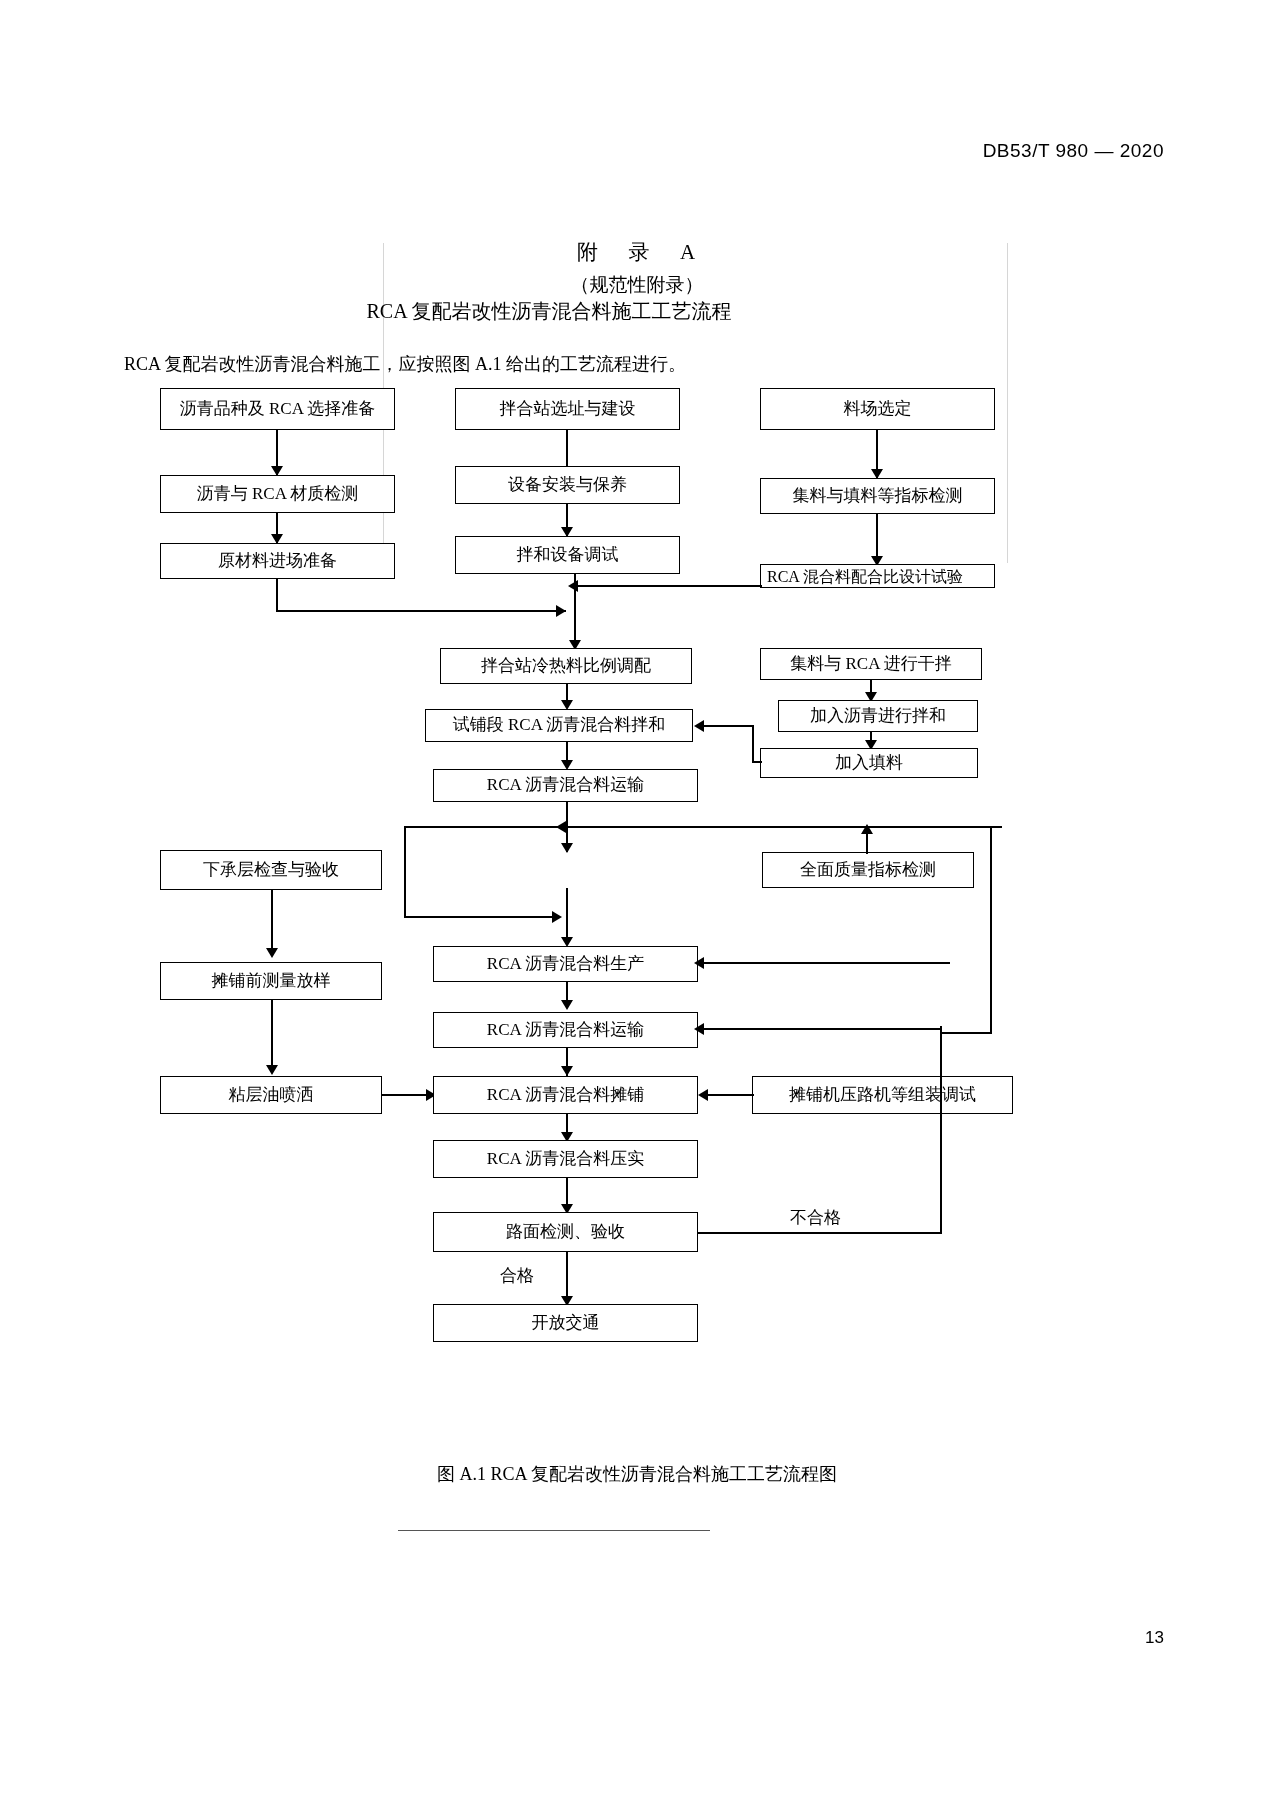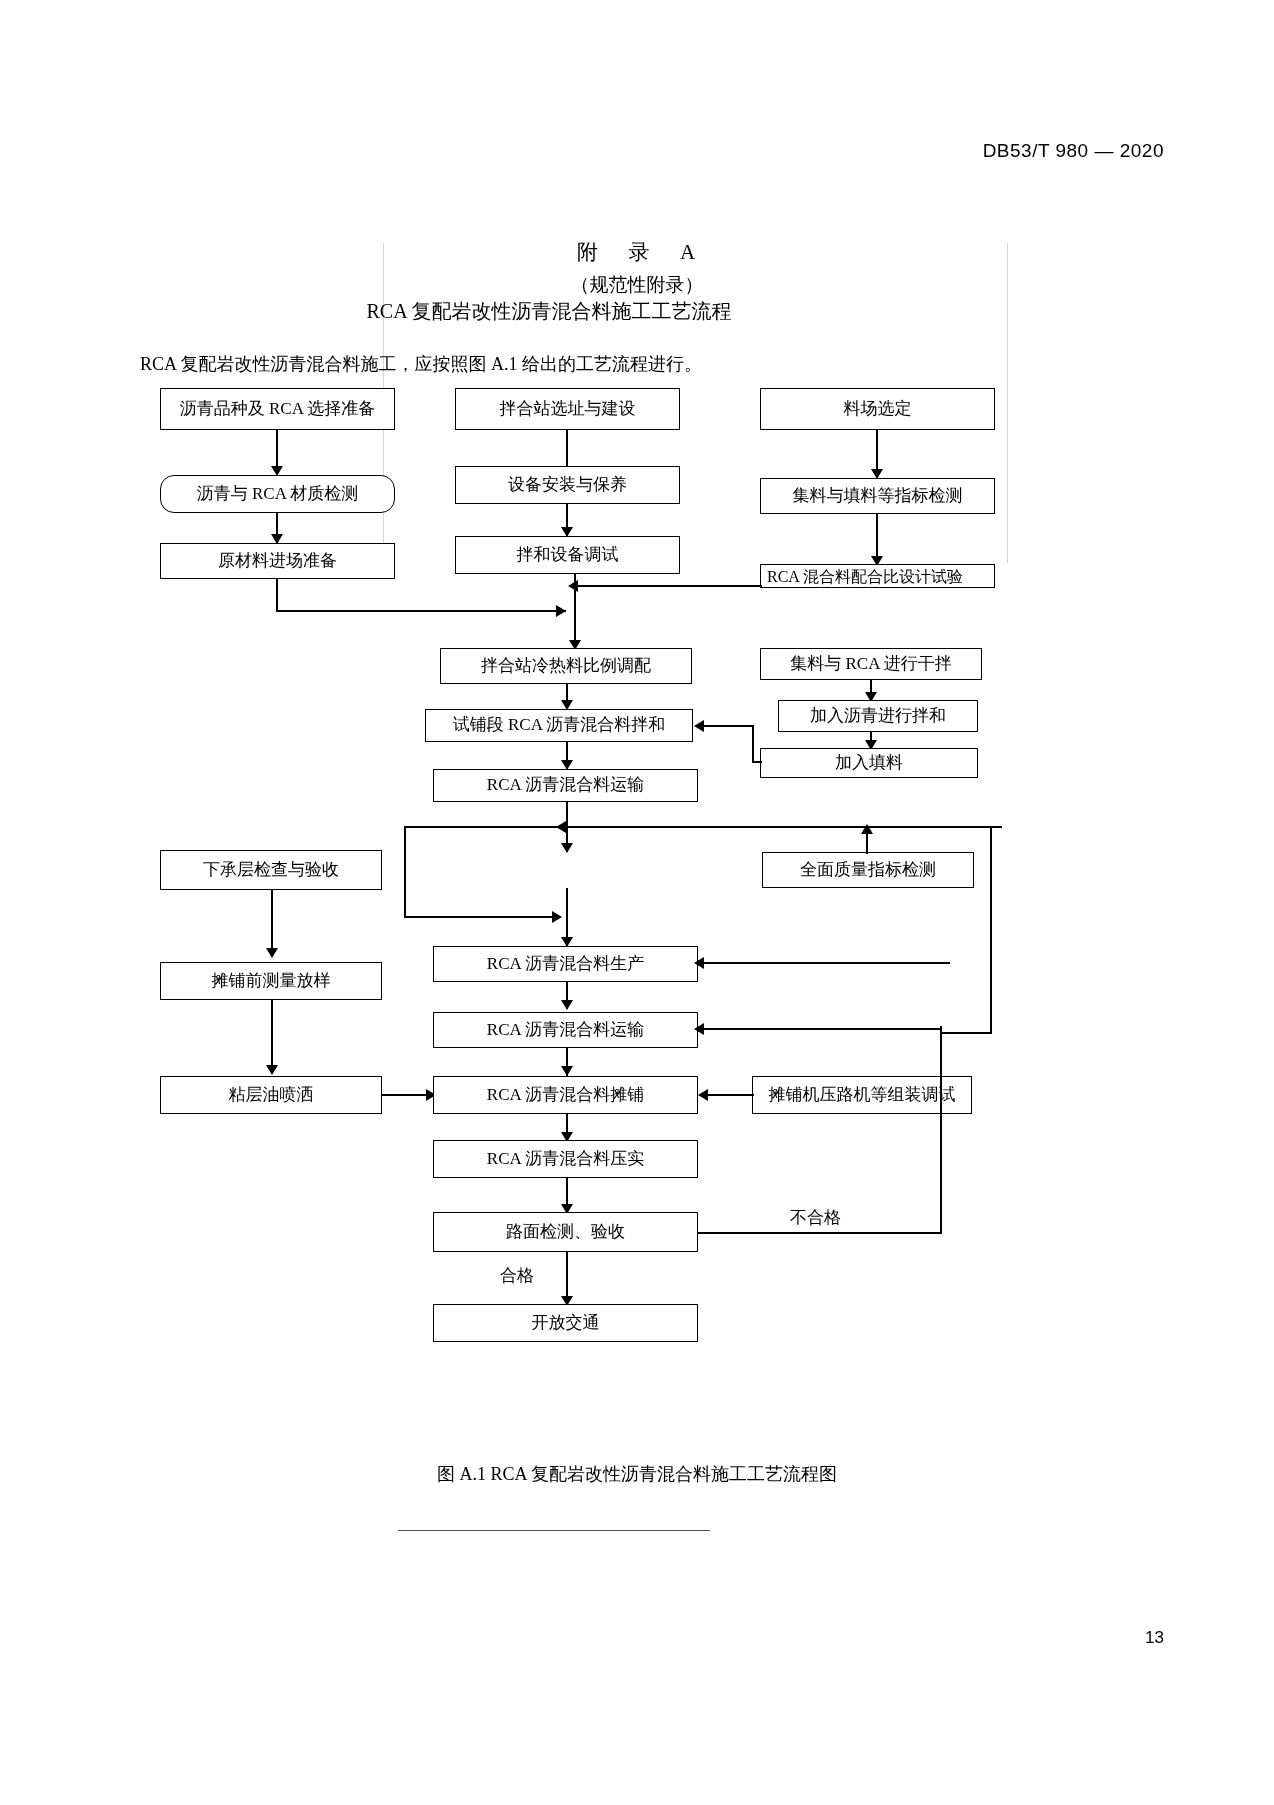--- a/index.html
+++ b/index.html
@@ -8,21 +8,21 @@
   .page{position:absolute;left:0;top:0;width:1274px;height:1805px;overflow:hidden;}
 
   .hdr{position:absolute;right:110px;top:140px;font-family:"Liberation Sans","DejaVu Sans",sans-serif;
        font-size:19px;letter-spacing:.5px;white-space:nowrap;}
 
   .ttl1{position:absolute;left:0;top:238px;width:1274px;text-align:center;font-size:21px;letter-spacing:2px;}
   .ttl1 .sp{display:inline-block;width:14px;}
   .ttl2{position:absolute;left:0;top:272px;width:1274px;text-align:center;font-size:19px;}
   .ttl3{position:absolute;left:0;top:298px;width:1098px;text-align:center;font-size:20px;}
 
-  .intro{position:absolute;left:140px;top:352px;font-size:18px;white-space:nowrap;}
+  .intro{position:absolute;left:124px;top:352px;font-size:18px;white-space:nowrap;}
 
   .guide{position:absolute;left:383px;top:243px;width:1px;height:320px;background:#d6d6d6;}
   .guide2{position:absolute;left:1007px;top:243px;width:1px;height:320px;background:#d6d6d6;}
 
   .box{position:absolute;border:1.6px solid #000;background:#fff;box-sizing:border-box;
        display:flex;align-items:center;justify-content:center;text-align:center;
        font-size:17px;line-height:1.35;padding:2px 6px;}
   .box.tl{justify-content:flex-start;align-items:flex-start;text-align:left;}
 
   .ln{position:absolute;background:#000;}
@@ -60,21 +60,21 @@
   </div>
   <div class="ttl2">（规范性附录）</div>
   <div class="ttl3">RCA 复配岩改性沥青混合料施工工艺流程</div>
 
   <div class="intro">RCA 复配岩改性沥青混合料施工，应按照图 A.1 给出的工艺流程进行。</div>
 
   <div class="box" style="left:160px;top:388px;width:235px;height:42px;">沥青品种及  RCA 选择准备</div>
   <div class="ln v" style="left:276px;top:430px;height:45px;"></div>
   <div class="ar ar-d" style="left:271px;top:466px;"></div>
 
-  <div class="box" style="left:160px;top:475px;width:235px;height:38px;border-radius:14px;">沥青与 RCA 材质检测</div>
+  <div class="box" style="left:160px;top:475px;width:235px;height:38px;">沥青与 RCA 材质检测</div>
   <div class="ln v" style="left:276px;top:513px;height:30px;"></div>
   <div class="ar ar-d" style="left:271px;top:534px;"></div>
 
   <div class="box" style="left:160px;top:543px;width:235px;height:36px;">原材料进场准备</div>
 
   <div class="ln v" style="left:276px;top:579px;height:33px;"></div>
   <div class="ln h" style="left:276px;top:610px;width:290px;"></div>
   <div class="ar ar-r" style="left:556px;top:605px;"></div>
 
   <div class="box" style="left:455px;top:388px;width:225px;height:42px;">拌合站选址与建设</div>
@@ -161,21 +161,21 @@
   <div class="box" style="left:433px;top:946px;width:265px;height:36px;">RCA 沥青混合料生产</div>
   <div class="ln v" style="left:566px;top:982px;height:26px;"></div>
   <div class="ar ar-d" style="left:561px;top:1000px;"></div>
 
   <div class="box" style="left:433px;top:1012px;width:265px;height:36px;">RCA 沥青混合料运输</div>
   <div class="ln v" style="left:566px;top:1048px;height:28px;"></div>
   <div class="ar ar-d" style="left:561px;top:1066px;"></div>
 
   <div class="box" style="left:433px;top:1076px;width:265px;height:38px;">RCA 沥青混合料摊铺</div>
 
-  <div class="box" style="left:752px;top:1076px;width:220px;height:38px;">摊铺机压路机等组装调试</div>
+  <div class="box" style="left:752px;top:1076px;width:261px;height:38px;">摊铺机压路机等组装调试</div>
   <div class="ln h" style="left:704px;top:1094px;width:50px;"></div>
   <div class="ar ar-l" style="left:698px;top:1089px;"></div>
 
   <div class="ln v" style="left:566px;top:1114px;height:28px;"></div>
   <div class="ar ar-d" style="left:561px;top:1132px;"></div>
 
   <div class="box" style="left:433px;top:1140px;width:265px;height:38px;">RCA 沥青混合料压实</div>
   <div class="ln v" style="left:566px;top:1178px;height:36px;"></div>
   <div class="ar ar-d" style="left:561px;top:1204px;"></div>
 

